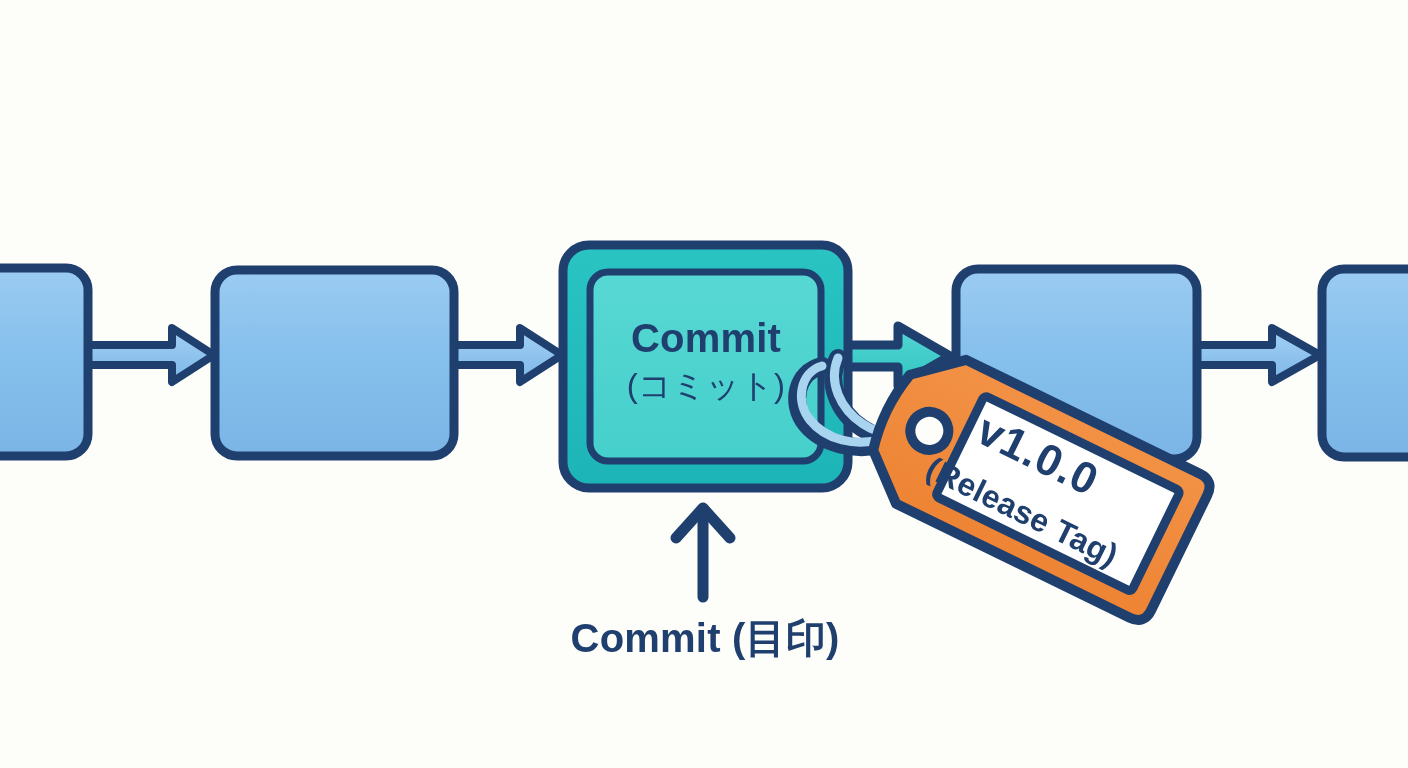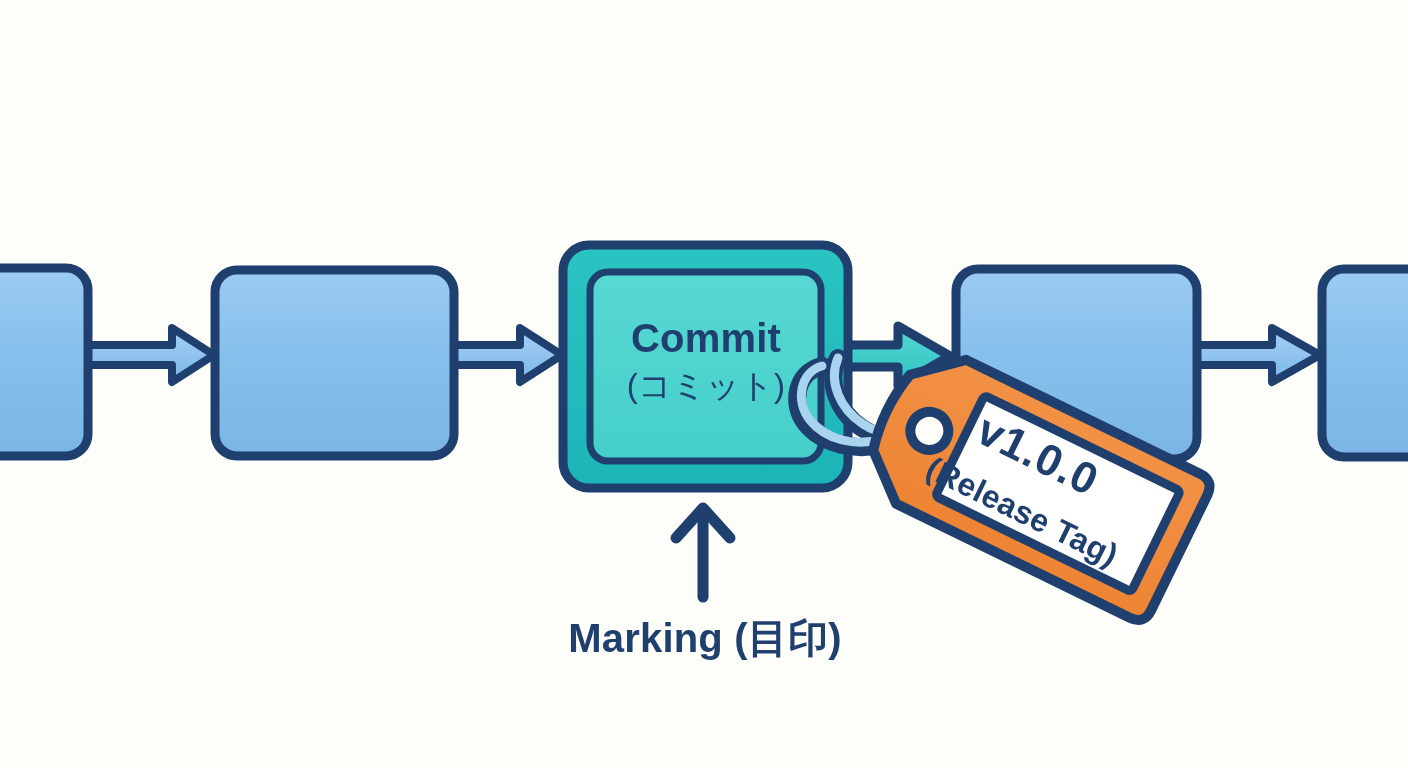--- a/index.html
+++ b/index.html
@@ -175,21 +175,21 @@
     </g>
 
   </svg>
 
   <div class="txt-layer">
 
     <div class="lbl commit-en">Commit</div>
 
     <div class="lbl commit-jp">(コミット)</div>
 
-    <div class="lbl marking-lbl">Marking (目印)</div>
+    <div class="lbl marking-lbl">Commit (目印)</div>
 
     <div class="lbl tag-line1">v1.0.0</div>
 
     <div class="lbl tag-line2">(Release Tag)</div>
 
   </div>
 
 </div>
 
 </body></html>

